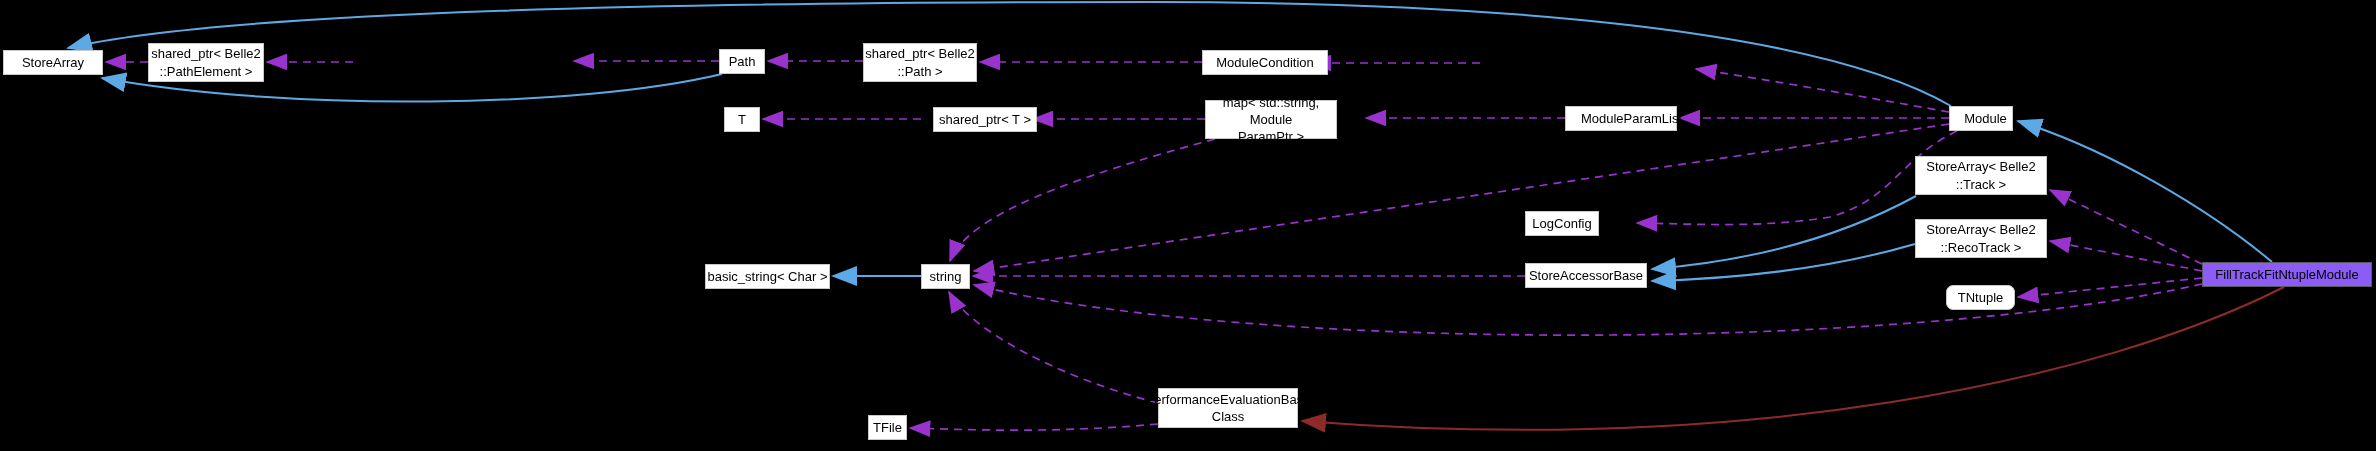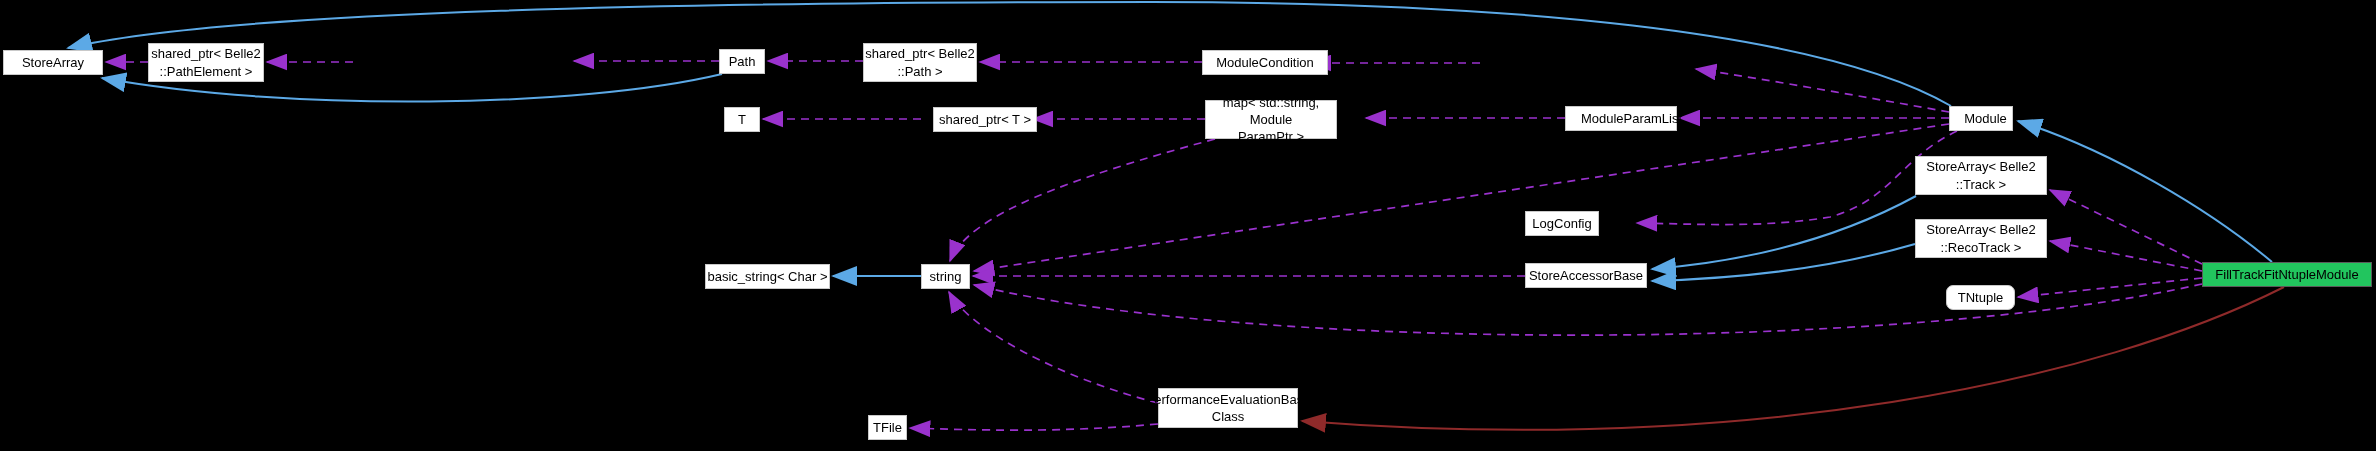--- a/index.html
+++ b/index.html
@@ -18,21 +18,21 @@
     border:1.4px solid #c9c9c9;
     color:#000;
     display:flex;align-items:center;justify-content:center;
     text-align:center;
     font-size:13px;line-height:1.32;
     white-space:pre-line;
     z-index:2;
     cursor:pointer;
   }
   .node.highlight{
-    background:#22c55e;
+    background:#8b5cf6;
     border-color:#5a5a5a;
   }
   .edge-usage{stroke:#9a32cd;stroke-width:1.7;fill:none;stroke-dasharray:8 6;}
   .edge-inherit{stroke:#5ca9e6;stroke-width:2;fill:none;}
   .edge-private{stroke:#8f2a2a;stroke-width:2;fill:none;}
 </style>
 </head>
 <body>
 
 <div id="canvas">

